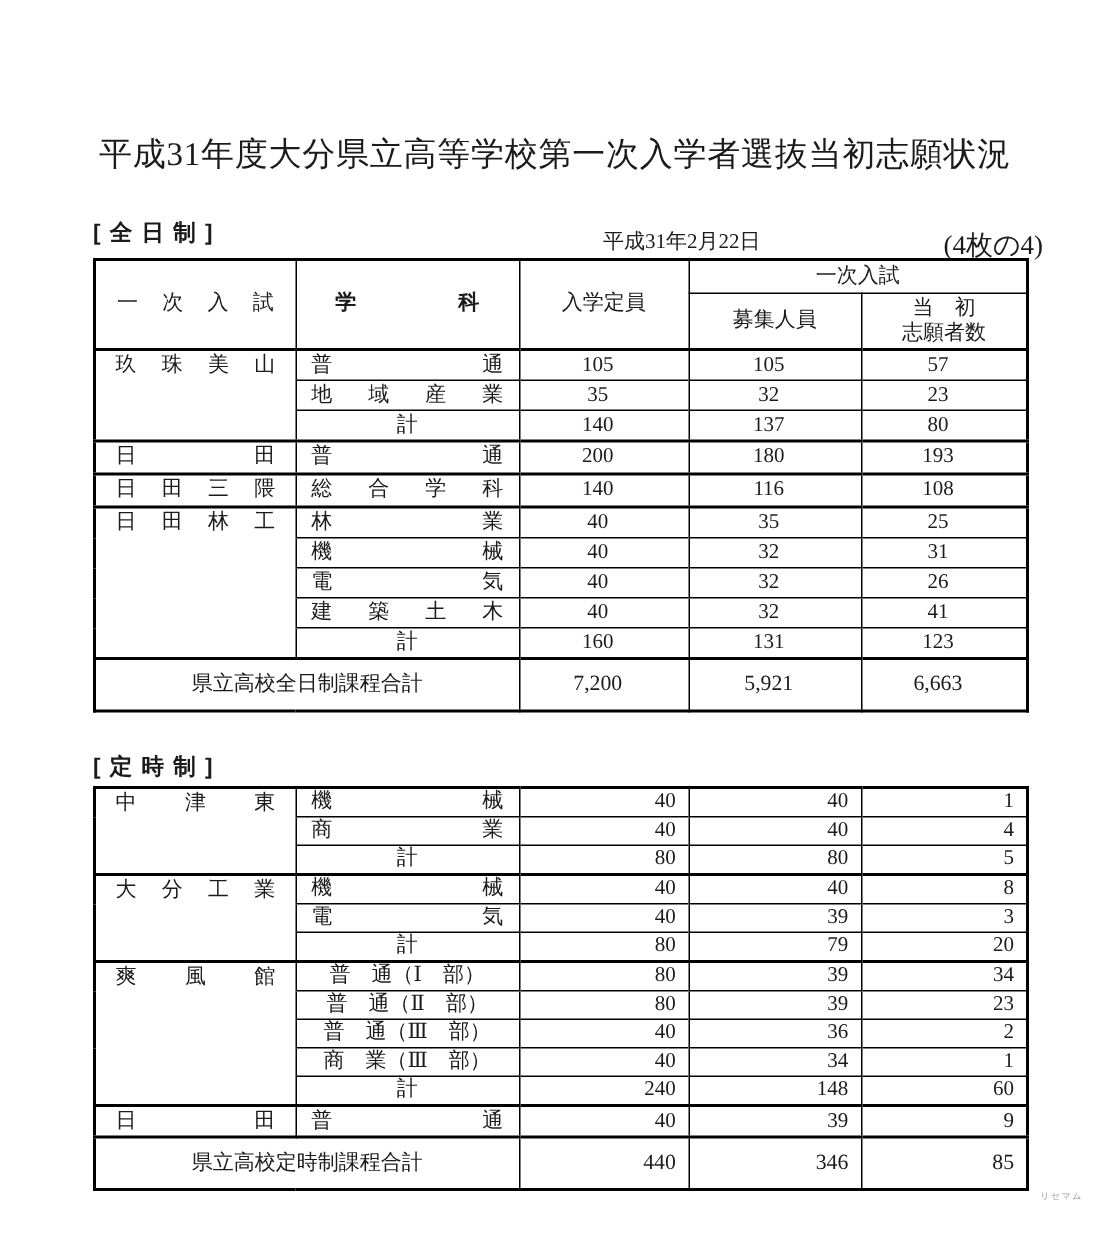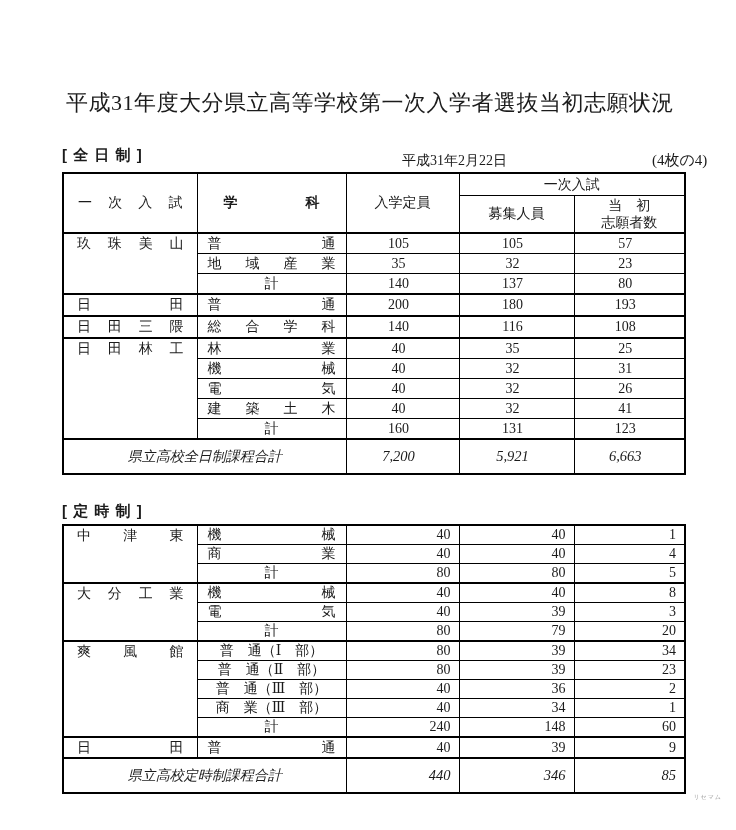--- a/index.html
+++ b/index.html
@@ -14,21 +14,21 @@
     position:absolute;top:86px;left:0;width:100%;margin:2px;
     text-align:center;font-size:22px;font-weight:normal;letter-spacing:0.5px;
   }
   .section-label{
     position:absolute;left:62px;font-size:15px;font-weight:bold;
     font-family:"Liberation Sans","DejaVu Sans",sans-serif;letter-spacing:1px;
   }
   .label-1{top:146px;}
   .label-2{top:502px;}
   .doc-date{position:absolute;left:402px;top:152px;font-size:14px;}
-  .page-note{position:absolute;left:652px;top:151px;font-size:15px;}
+  .page-note{position:absolute;left:629px;top:151px;font-size:18px;}
 
   table{
     position:absolute;left:62px;border-collapse:collapse;table-layout:fixed;
     background:#fff;border:2.5px solid #000;
   }
   .t1{top:172px;}
   .t2{top:524px;}
   col.col-school{width:134px;}
   col.col-dept{width:149px;}
   col.col-cap{width:113px;}
@@ -44,21 +44,21 @@
   tr.hr1 th{height:21px;}
   tr.hr2 th{height:36px;}
   .h-exam{border-bottom:1.5px solid #000;}
   .c-school{padding:0 14px;}
   .c-dept{padding:0 26px;font-weight:bold;}
   .c-app{line-height:17px;}
 
   .t1 tbody td{height:19px;text-align:center;}
   .t2 tbody td{height:18px;margin-top:12px;}
   tbody tr.group-start td{border-top:2.5px solid #000;}
-  tbody tr.total-row td{border-top:2.5px solid #000;height:33px;font-style:italic;}
+  tbody tr.total-row td{border-top:2.5px solid #000;height:33px;}
 
   .justify{text-align:justify;text-align-last:justify;}
   .center{text-align:center;}
   .school{padding:1px 13px 0;vertical-align:top;line-height:18px;}
   .dept{padding:0 10px;}
   .num{text-align:right;padding-right:8px;font-size:14px;}
   .total-label{text-align:center;font-size:14px;}
   .total-num{font-size:14.5px;}
 
   .logo{

